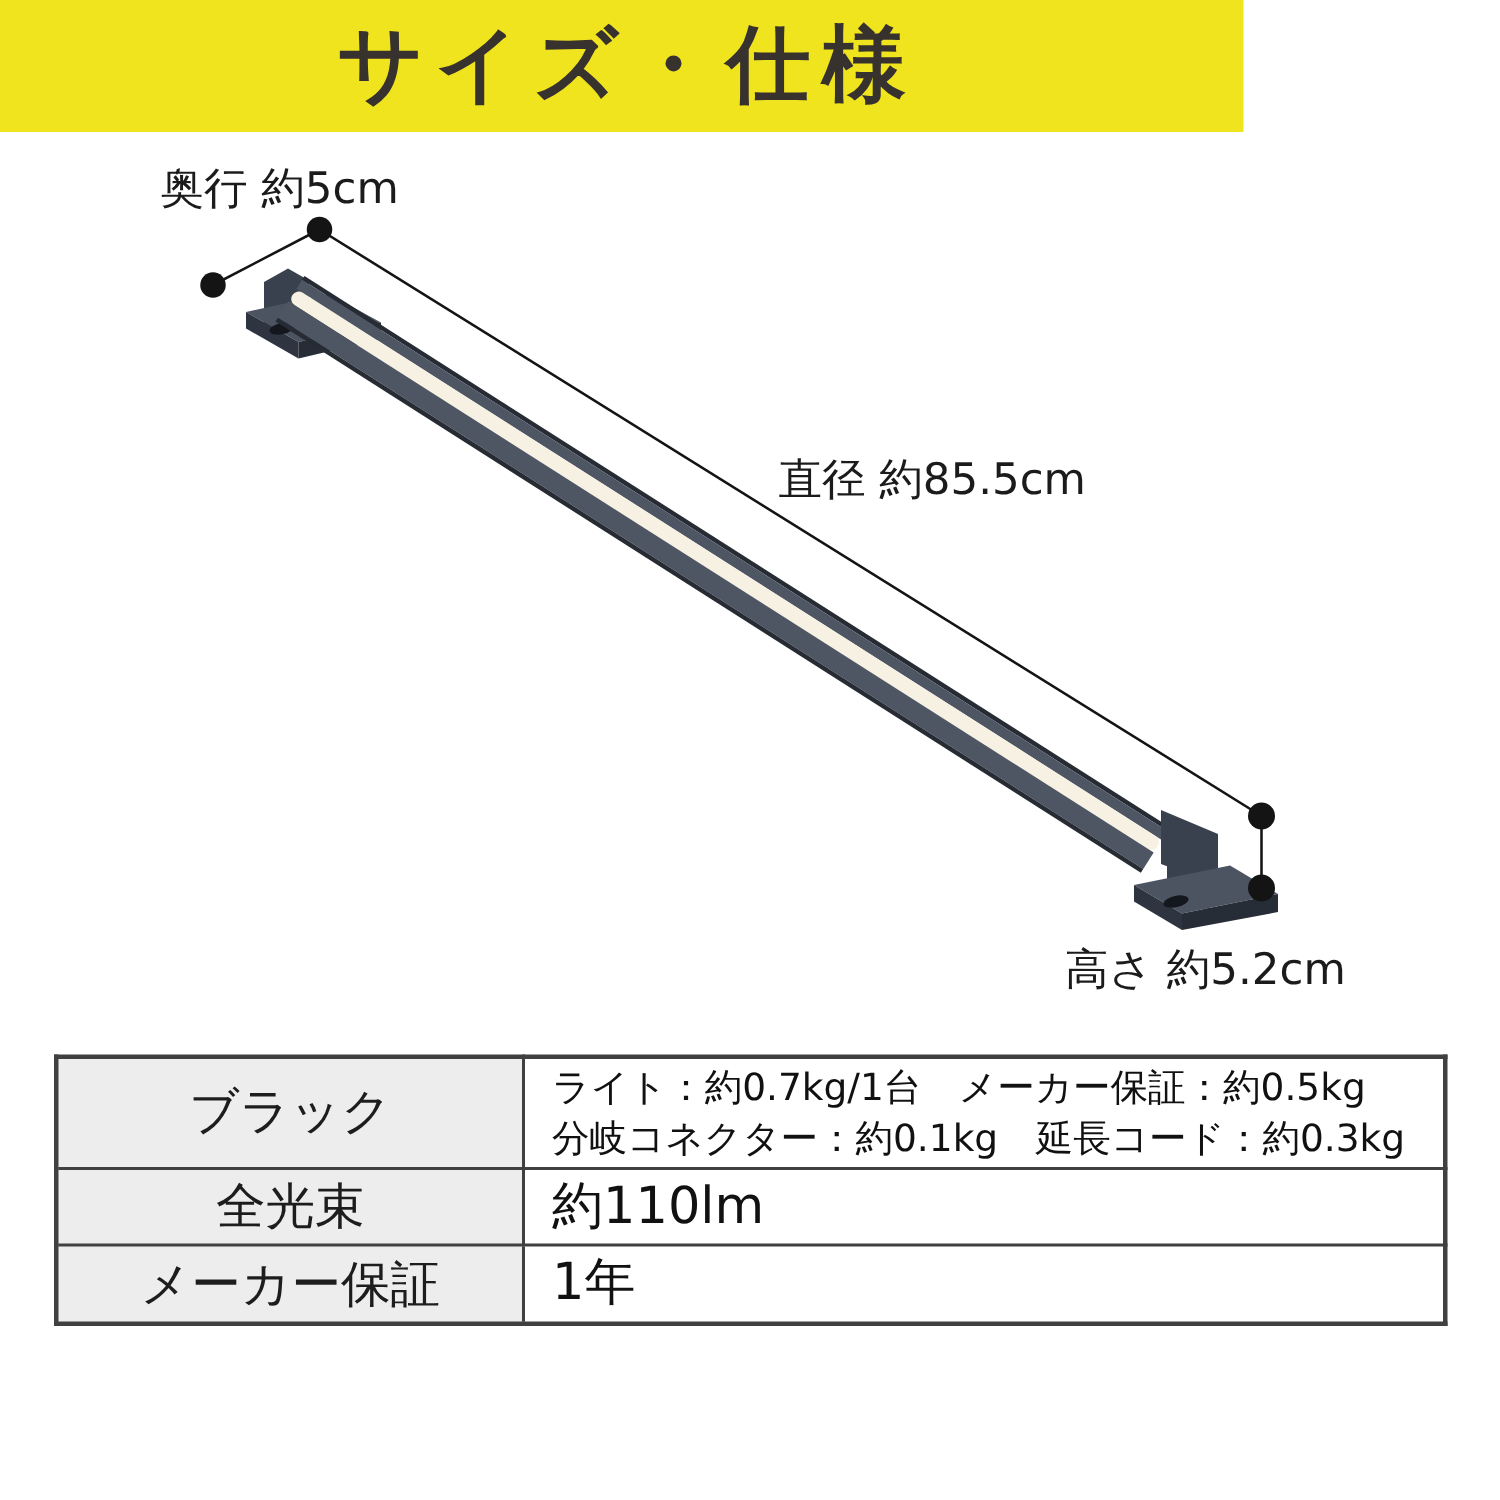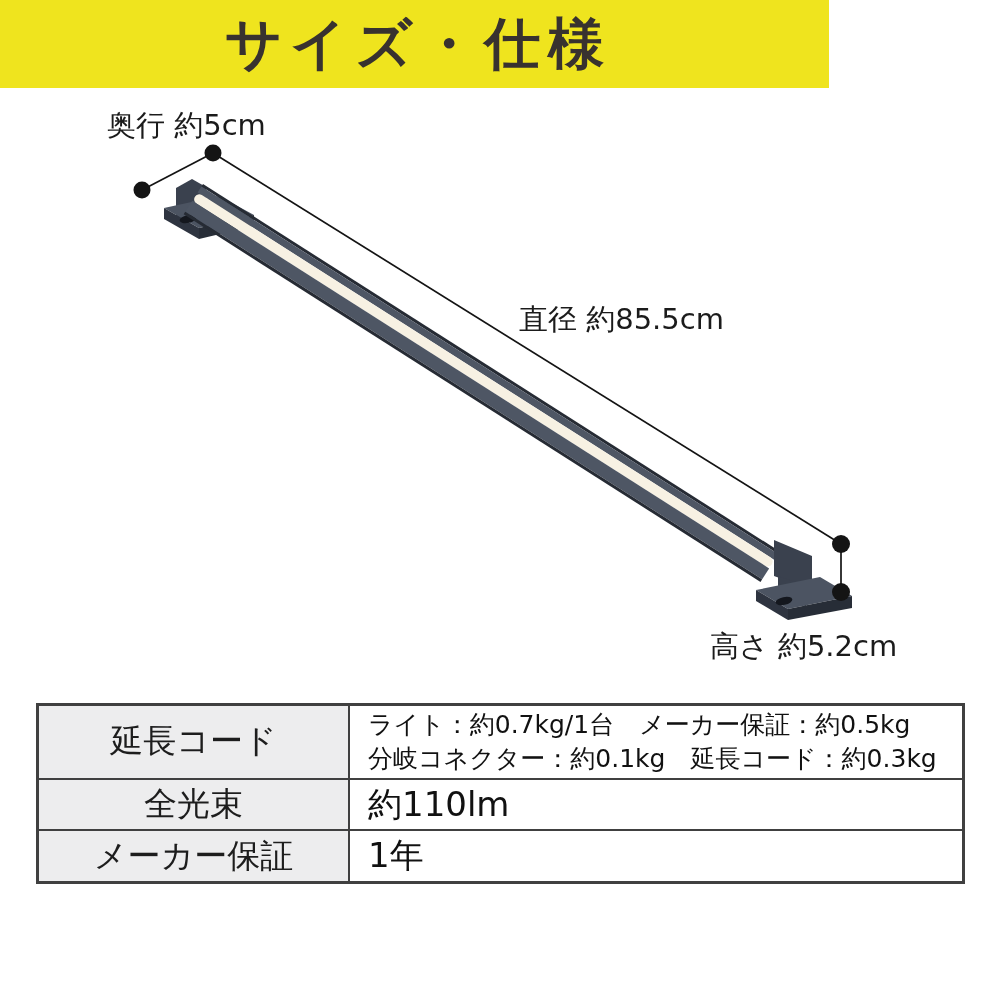--- a/index.html
+++ b/index.html
@@ -117,21 +117,21 @@
       <text class="dim-label" x="93" y="47">奥行 約5cm</text>
       <text class="dim-label" x="505" y="241">直径 約85.5cm</text>
       <text class="dim-label" x="696" y="568">高さ 約5.2cm</text>
     </svg>
   </div>
 
   <table class="spec-table">
     <tbody>
       <tr class="row-weight">
         <td class="label-cell">
-          <span>延長コード</span>
+          <span>ブラック</span>
         </td>
         <td class="value-cell">
           <div class="value-line">ライト：約0.7kg/1台　メーカー保証：約0.5kg</div>
           <div class="value-line">分岐コネクター：約0.1kg　延長コード：約0.3kg</div>
         </td>
       </tr>
       <tr class="row-normal">
         <td class="label-cell">
           <span>全光束</span>
         </td>

